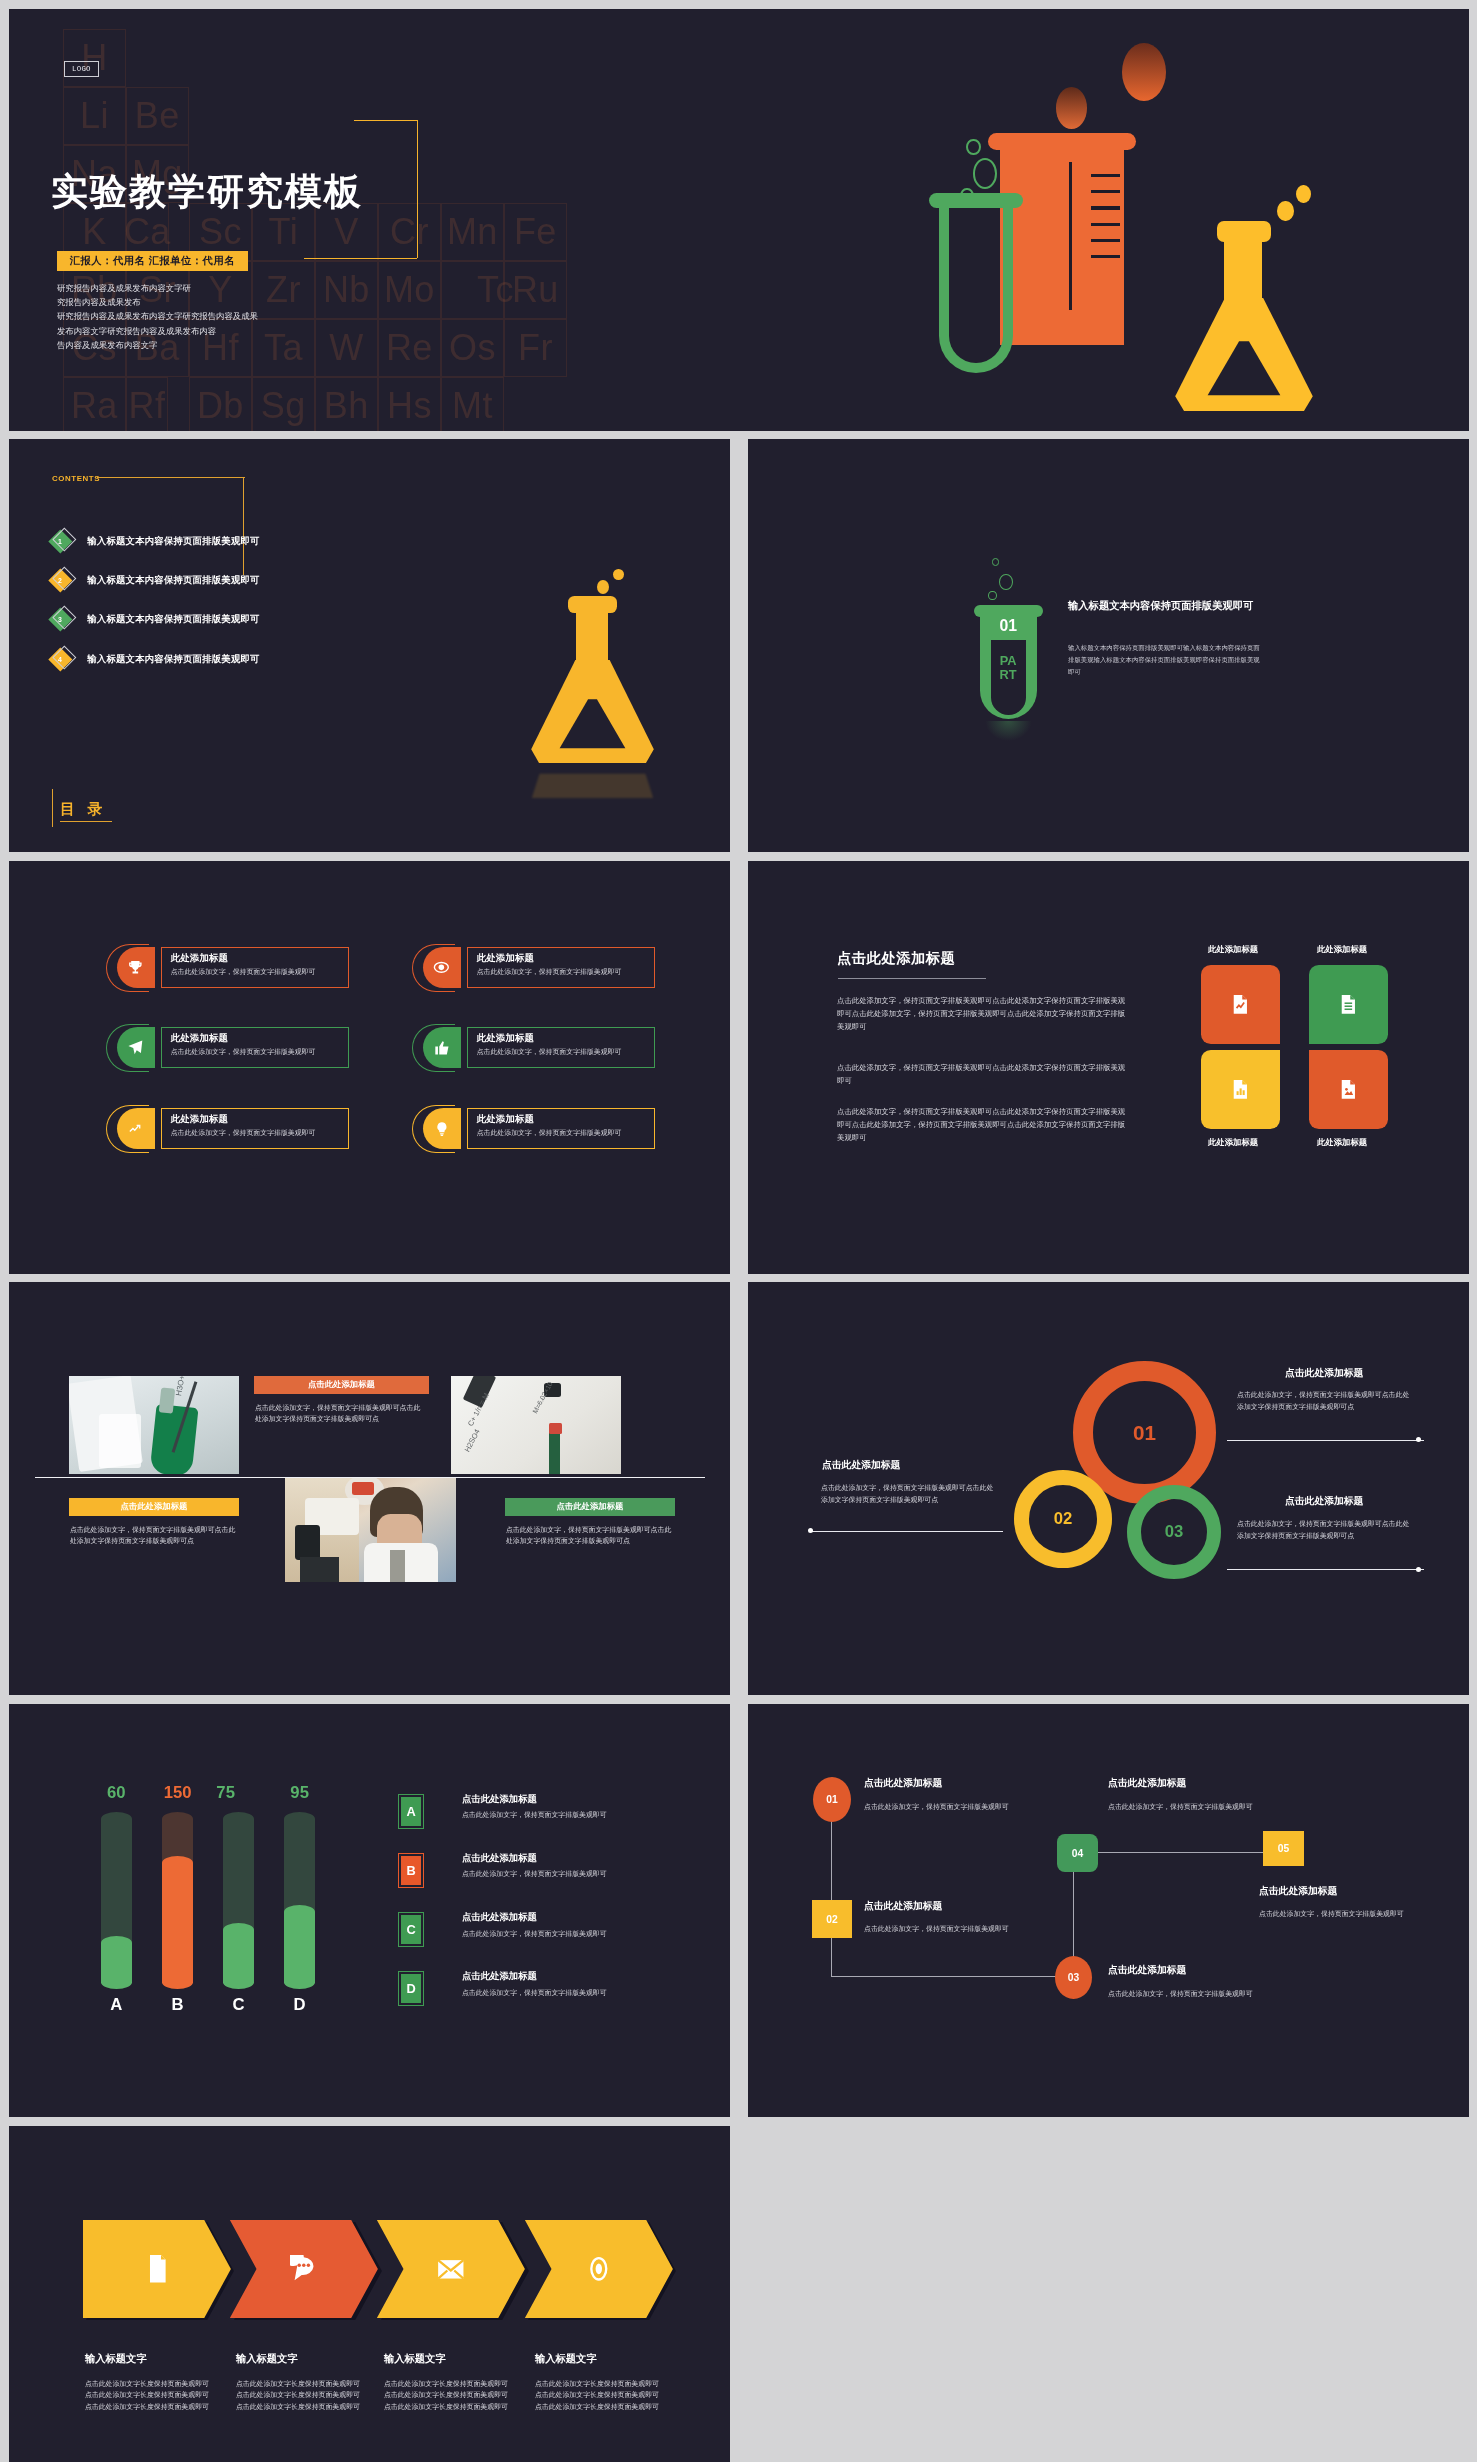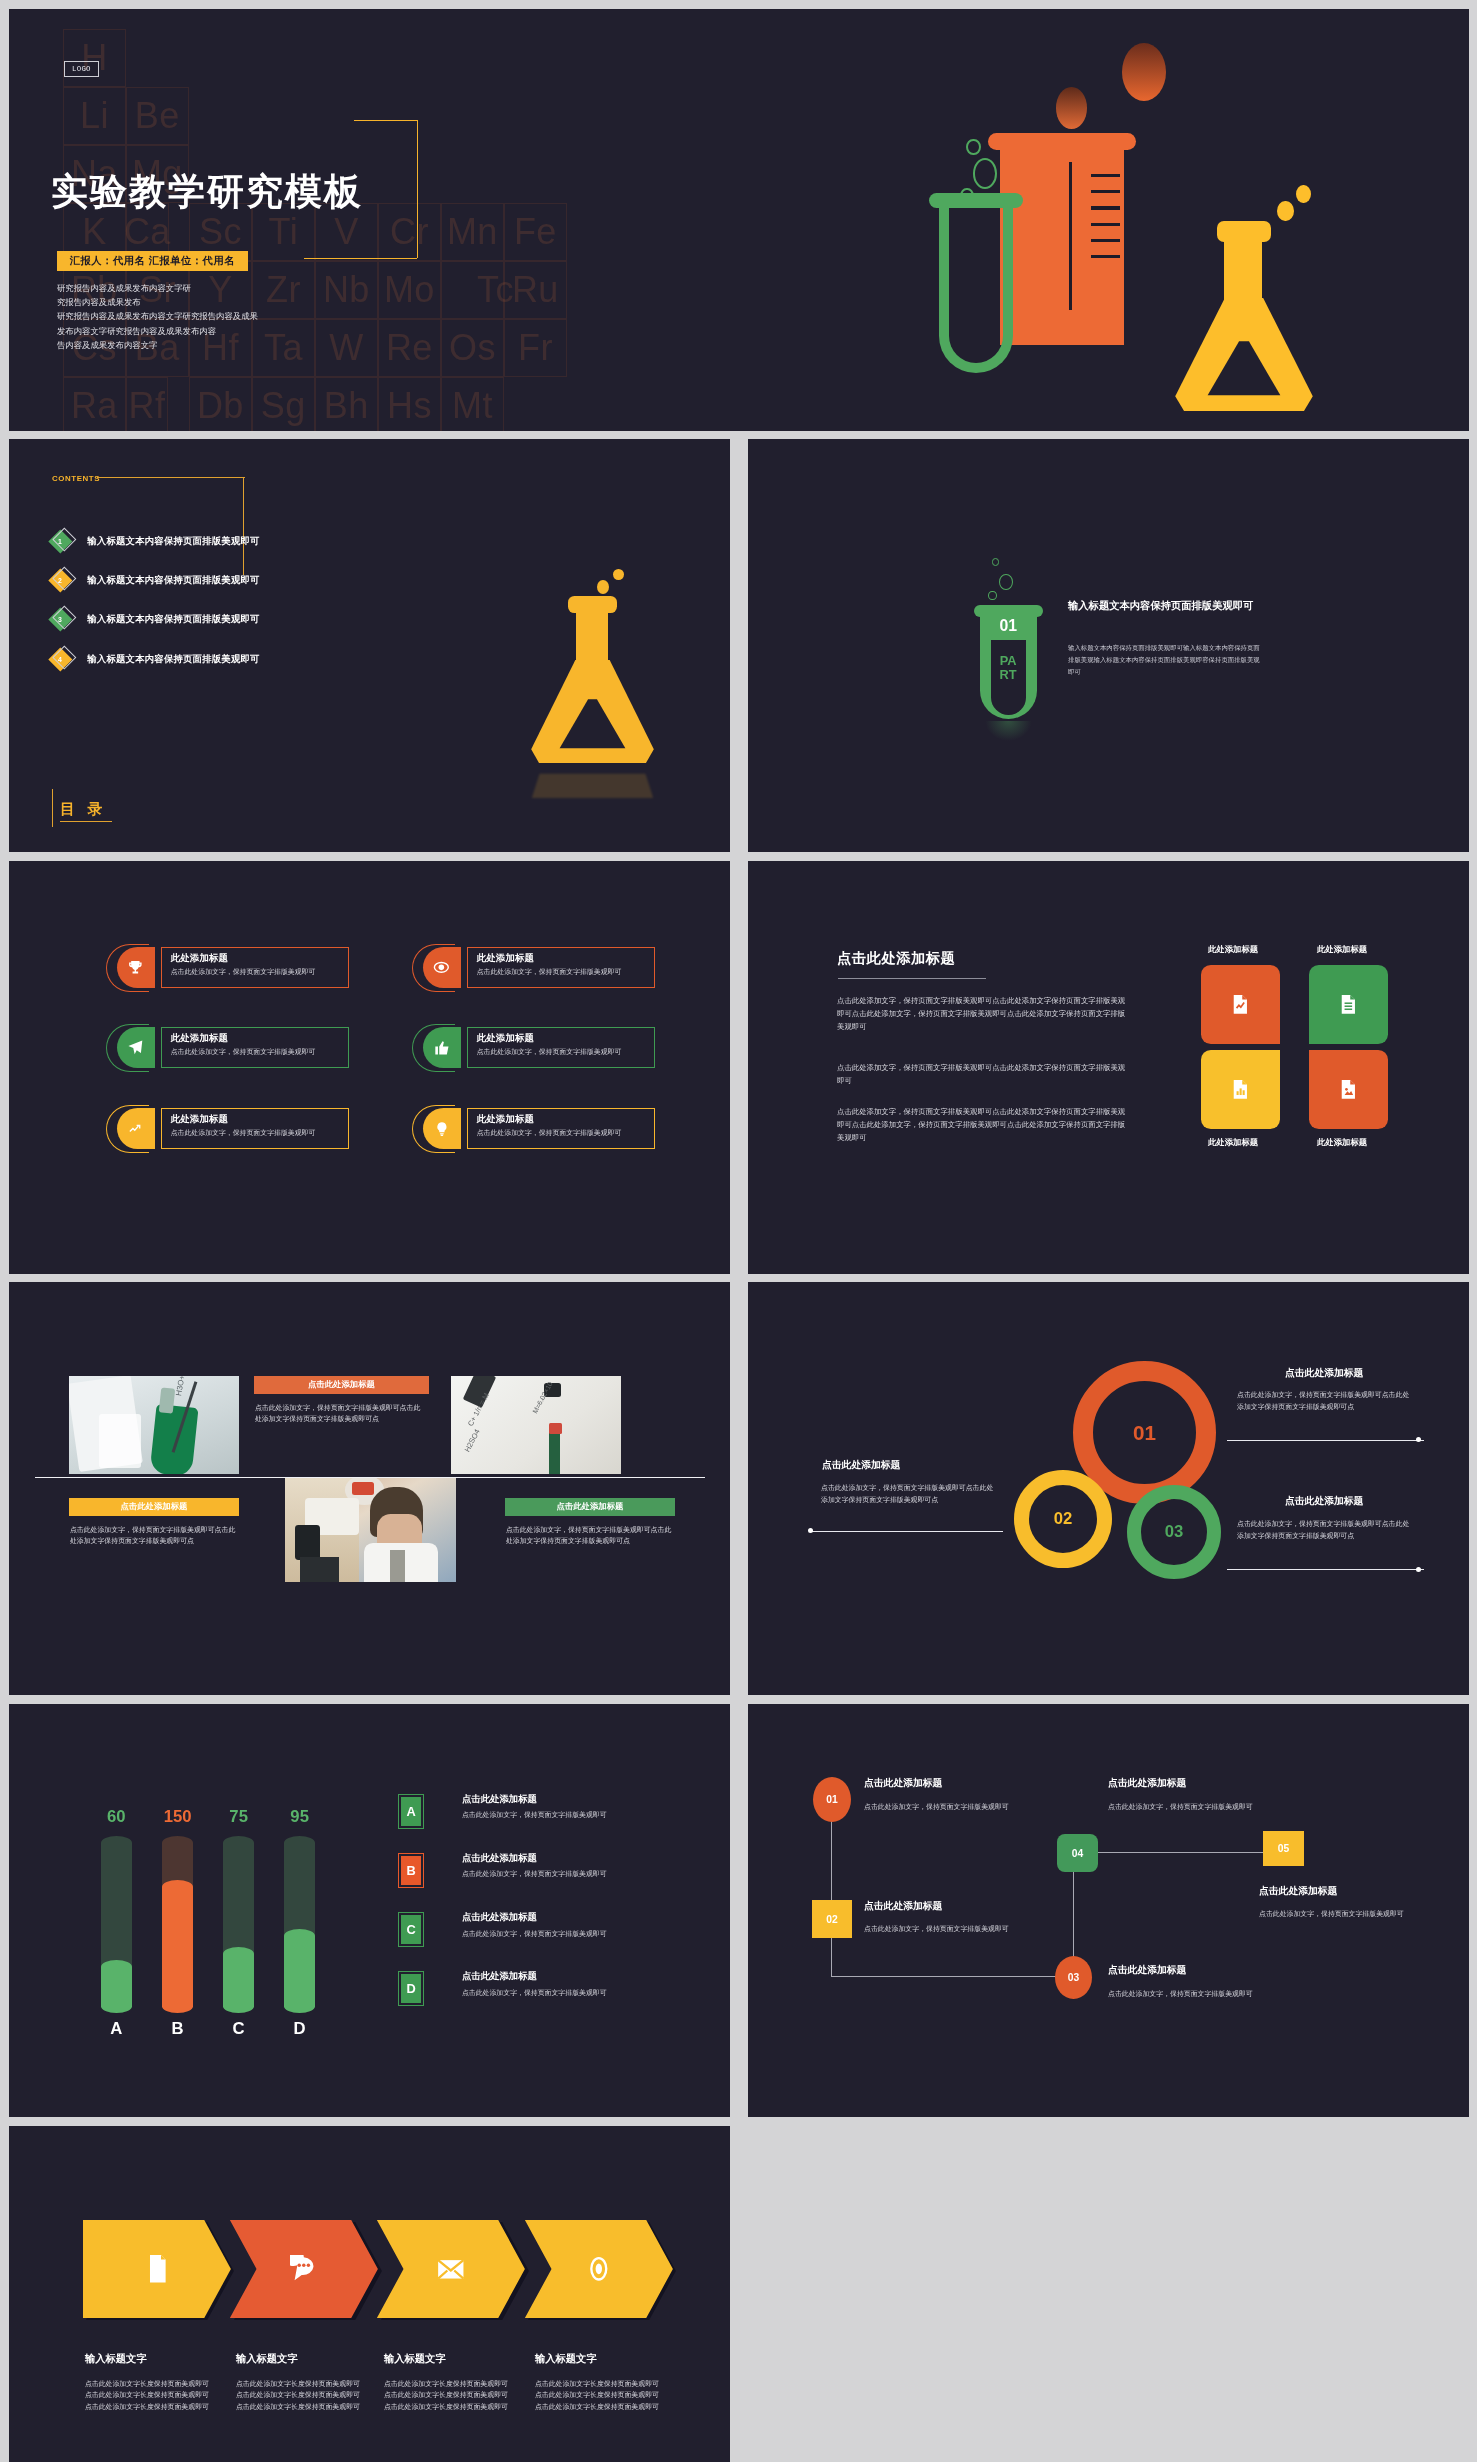--- a/index.html
+++ b/index.html
@@ -121,21 +121,21 @@
 
   
   .cir { position:absolute; border-radius:50%; display:flex; align-items:center; justify-content:center; }
   .cir span { font-size:20.7px; font-weight:bold; }
   .cc-h { position:absolute; color:#fff; font-size:9.8px; font-weight:bold; }
   .cc-p { position:absolute; color:#d9d9e0; font-size:6.9px; line-height:1.7; width:177px; }
   .cc-line { position:absolute; height:0.8px; background:#e9e9ef; }
   .cc-dot  { position:absolute; width:5.4px; height:5.4px; border-radius:50%; background:#fff; }
 
   
-  .bar-wrap { position:absolute;margin-top:24px; }
+  .bar-wrap { position:absolute; }
   .bar { position:absolute; width:31.5px; border-radius:15.8px/6.9px; }
   .bar-bg { background:#33473e; }
   .bar-bg.red { background:#4d3631; }
   .bar-fill { position:absolute; left:0; width:31.5px; bottom:0; border-radius:15.8px/6.9px; }
   .bar-val { position:absolute; font-size:16.7px; font-weight:bold; text-align:center; width:31.5px; }
   .bar-cat { position:absolute; color:#fff; font-size:16.7px; font-weight:bold; text-align:center; width:31.5px; }
   .lg-chip { position:absolute; width:26.6px; height:35px; border:0.8px solid currentColor; display:flex; align-items:center; justify-content:center; }
   .lg-chip i { display:block; width:19.7px; height:28.6px; display:flex; align-items:center; justify-content:center; color:#fff; font-style:normal; font-size:12.8px; font-weight:bold; }
   .lg-t { position:absolute; color:#fff; font-size:9.4px; font-weight:bold; }
   .lg-d { position:absolute; color:#d6d6dd; font-size:6.9px; line-height:1.6; width:197px; }
@@ -562,21 +562,21 @@
   <div class="cc-p" style="left:489px;top:236px;">点击此处添加文字，保持页面文字排版美观即可点击此处添加文字保持页面文字排版美观即可点</div>
   <div class="cc-line" style="left:479px;top:287px;width:197px;"></div>
   <div class="cc-dot" style="left:668px;top:285px;"></div>
 </section>
 
 <section class="slide halfL r4">
   <div class="bar-wrap" style="left:74px;top:79px;width:266px;height:256px;">
 
     <div class="bar-val" style="left:17.7px;top:0;color:#59b36a;">60</div>
     <div class="bar-val" style="left:79px;top:0;color:#ed6a35;">150</div>
-    <div class="bar-val" style="left:140px;top:0;color:#59b36a;">75</div>
+    <div class="bar-val" style="left:127px;top:0;color:#59b36a;">75</div>
     <div class="bar-val" style="left:201px;top:0;color:#59b36a;">95</div>
 
     <div class="bar bar-bg" style="left:17.7px;top:28.6px;height:177px;">
       <div class="bar-fill" style="height:53px;background:#59b36a;"></div>
     </div>
 
     <div class="bar bar-bg red" style="left:79px;top:28.6px;height:177px;">
       <div class="bar-fill" style="height:133px;background:#ed6a35;"></div>
     </div>
 

